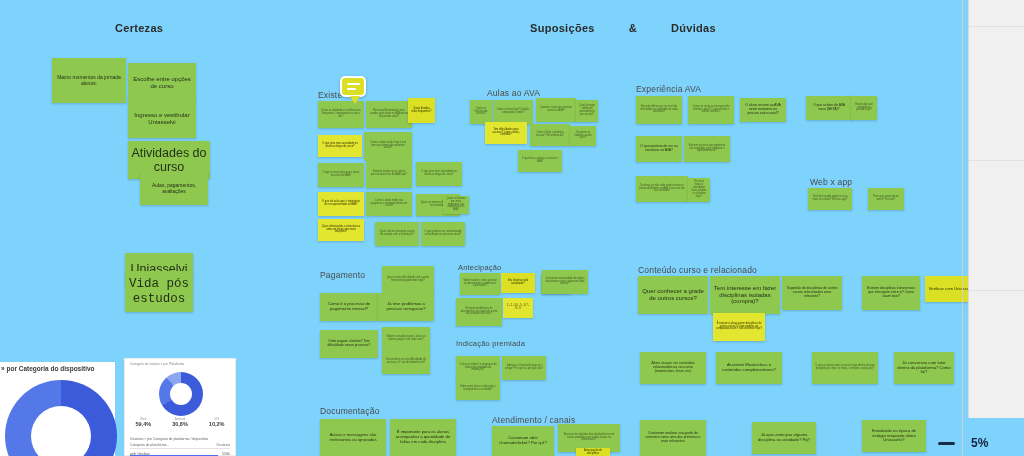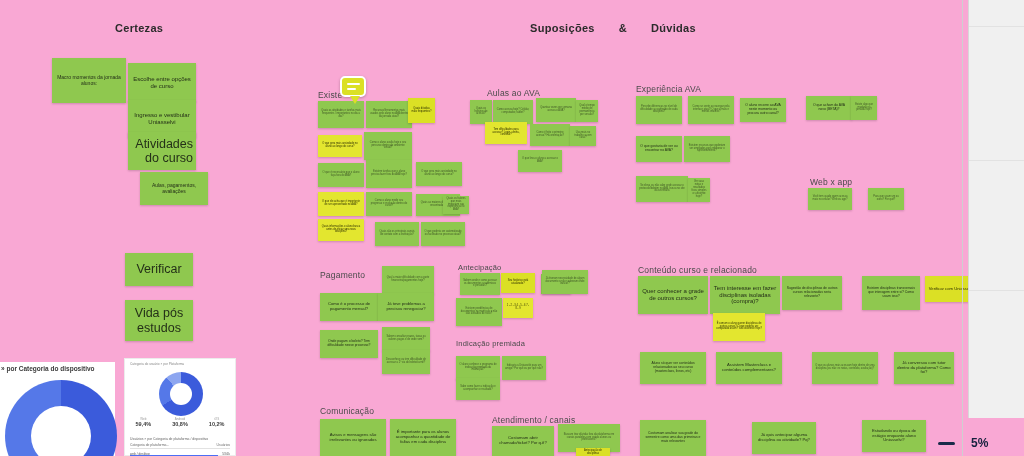--- a/index.html
+++ b/index.html
@@ -5,34 +5,34 @@
   * { box-sizing: border-box; margin: 0; padding: 0; }
   html, body {
     width: 1024px; height: 456px;
     overflow: hidden;
     background: #ffffff;
     font-family: "Liberation Sans", sans-serif;
   }
   #board {
     position: relative;
     width: 1024px; height: 456px;
-    background: #f9a8d4;
+    background: #7dd3fc;
     overflow: hidden;
   }
 
   
   .col-title {
     position: absolute;
     font-weight: bold;
     font-size: 11px;
     color: #2b2b2b;
     letter-spacing: .3px;
     white-space: nowrap;
   }
-  .hdr-group { position: absolute; display: flex; align-items: flex-start; gap: 24px; }
+  .hdr-group { position: absolute; display: flex; align-items: flex-start; gap: 34px; }
   .hdr-group .col-title { position: static; }
 
   
   .section-label {
     position: absolute;
     font-size: 7.5px;
     color: #4a4a4a;
     white-space: nowrap;
     letter-spacing: .2px;
   }
@@ -207,24 +207,24 @@
 
   <div class="hdr-group" style="left:530px; top:22px;">
     <span class="col-title">Suposições</span>
     <span class="col-title">&amp;</span>
     <span class="col-title">Dúvidas</span>
   </div>
 
   <div class="note green t6" style="left:52px; top:58px; width:74px; height:45px;">Macro momentos da jornada alunos:</div>
   <div class="note green t7" style="left:128px; top:63px; width:68px; height:39px;">Escolhe entre opções de curso</div>
   <div class="note green t7" style="left:128px; top:100px; width:68px; height:38px;">Ingresso e vestibular Uniasselvi</div>
-  <div class="note green t12" style="left:128px; top:132px; width:68px; height:38px;text-align:right;">Atividades do curso</div>
+  <div class="note green t12" style="left:128px; top:141px; width:82px; height:38px;">Atividades do curso</div>
   <div class="note green t6" style="left:140px; top:172px; width:68px; height:33px;">Aulas, pagamentos, avaliações</div>
-  <div class="note green t12" style="left:125px; top:253px; width:68px; height:33px;">Verificar</div>
-  <div class="note green t12" style="left:125px; top:300px; width:68px; height:41px;">Vida pós estudos</div>
+  <div class="note green t12" style="left:125px; top:253px; width:68px; height:33px;">Uniasselvi</div>
+  <div class="note green t12" style="left:125px; top:271px; width:68px; height:41px;font-family:Liberation Mono, monospace;">Vida pós estudos</div>
 
   <div class="section-label big" style="left:318px; top:90px;">Existe</div>
   <div class="comment-badge" style="left:340px; top:76px;">
     <span class="cb-line l1"></span>
     <span class="cb-line l2"></span>
   </div>
 
   <div class="note green t3 dim" style="left:318px; top:101px; width:46px; height:27px;">Quais as atividades e tarefas mais frequentes / importantes no dia a dia?</div>
   <div class="note green t3 dim" style="left:366px; top:101px; width:46px; height:27px;">Recursos/ferramentas mais usados pelo aluno no AVA dentro da jornada atual?</div>
   <div class="note yellow t3" style="left:408px; top:98px; width:27px; height:25px;">Quais dúvidas mais frequentes?</div>
@@ -309,21 +309,21 @@
   <div class="note green t4" style="left:782px; top:276px; width:60px; height:34px;">Sugestão de disciplinas de outros cursos relacionadas seria relevante?</div>
   <div class="note yellow2 t3" style="left:713px; top:313px; width:52px; height:28px;">É comum o aluno querer disciplinas de outros cursos? O que poderia ser comparado assim? Isso acontece hoje?</div>
   <div class="note green t4" style="left:862px; top:276px; width:58px; height:34px;">Existem disciplinas transversais que interagem entre si? Como usam isso?</div>
   <div class="note yellow t5" style="left:925px; top:276px; width:52px; height:26px;">Verificar com Uniasselvi</div>
 
   <div class="note green t4" style="left:640px; top:352px; width:66px; height:32px;">Aluno só quer ver conteúdos relacionados ao seu curso (masterclass, livros, etc)</div>
   <div class="note green t5" style="left:716px; top:352px; width:66px; height:32px;">Assistem Masterclass e conteúdos complementares?</div>
   <div class="note green t3 dim" style="left:812px; top:352px; width:66px; height:32px;">O que os alunos mais acessam hoje dentro de uma disciplina (ou não: ex notas, conteúdo, avaliação)?</div>
   <div class="note green t5" style="left:894px; top:352px; width:60px; height:32px;">Já conversou com tutor dentro da plataforma? Como foi?</div>
 
-  <div class="section-label big" style="left:320px; top:406px;">Comunicação</div>
+  <div class="section-label big" style="left:320px; top:406px;">Documentação</div>
   <div class="note green t5" style="left:320px; top:419px; width:66px; height:37px;">Avisos e mensagens são irrelevantes ou ignorados</div>
   <div class="note green t5" style="left:390px; top:419px; width:66px; height:37px;">É importante para os alunos acompanhar a quantidade de faltas em cada disciplina</div>
 
   <div class="section-label big" style="left:492px; top:415px;">Atendimento / canais</div>
   <div class="note green t5" style="left:492px; top:426px; width:62px; height:30px;">Costumam abrir chamado/ticket? Por q.ê?</div>
   <div class="note green t3 dim" style="left:558px; top:424px; width:62px; height:28px;">Buscam tirar dúvidas fora da plataforma em canais paralelos com outros alunos ou professores?</div>
   <div class="note green t4" style="left:640px; top:420px; width:66px; height:36px;">Costumam analisar sua grade do semestre como uma das primeiras e mais relevantes</div>
   <div class="note yellow t3" style="left:576px; top:448px; width:34px; height:10px;">Antecipação de disciplinas</div>
   <div class="note green t5" style="left:752px; top:422px; width:64px; height:32px;">Já quis antecipar alguma disciplina ou atividade? Pq?</div>
   <div class="note green t5" style="left:862px; top:420px; width:64px; height:32px;">Estudando ou época de estágio enquanto aluno Uniasselvi?</div>

